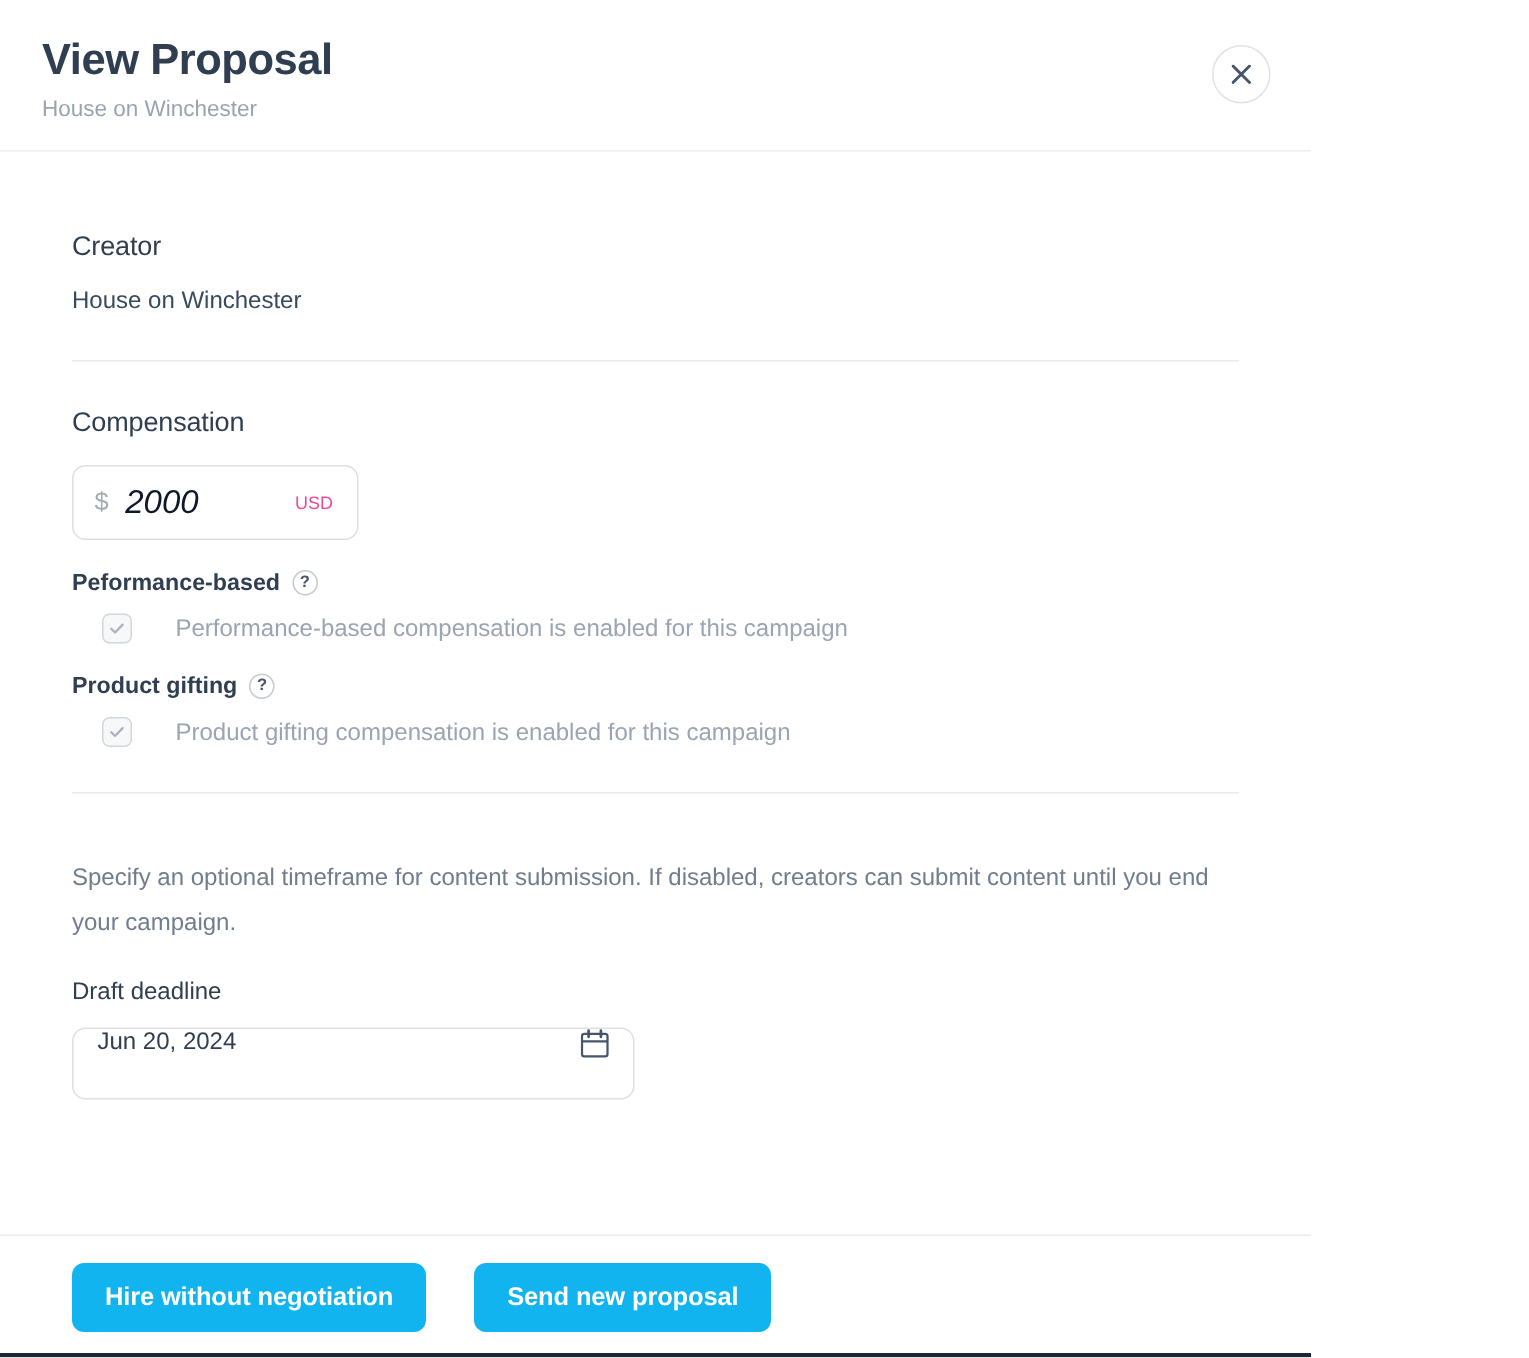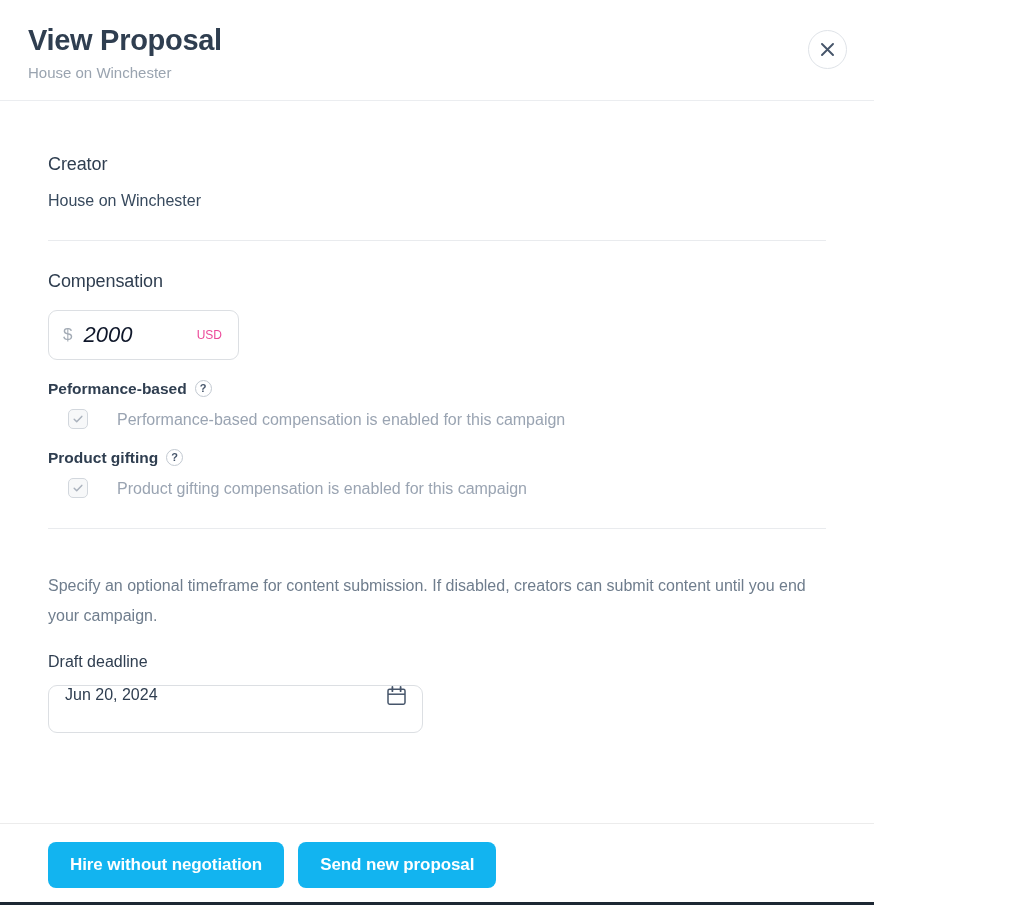--- a/index.html
+++ b/index.html
@@ -258,21 +258,21 @@
   .cal-icon { display: block; }
 
   
   .modal-footer {
     flex: 0 0 auto;
     height: 82px;
     border-top: 1px solid #ececec;
     background: #ffffff;
     display: flex;
     align-items: center;
-    gap: 14px;
+    gap: 32px;
     padding: 0 48px;
   }
   .btn {
     height: 46px;
     border: none;
     border-radius: 8px;
     background: #12b4f0;
     color: #ffffff;
     font-size: 17px;
     font-weight: 700;

